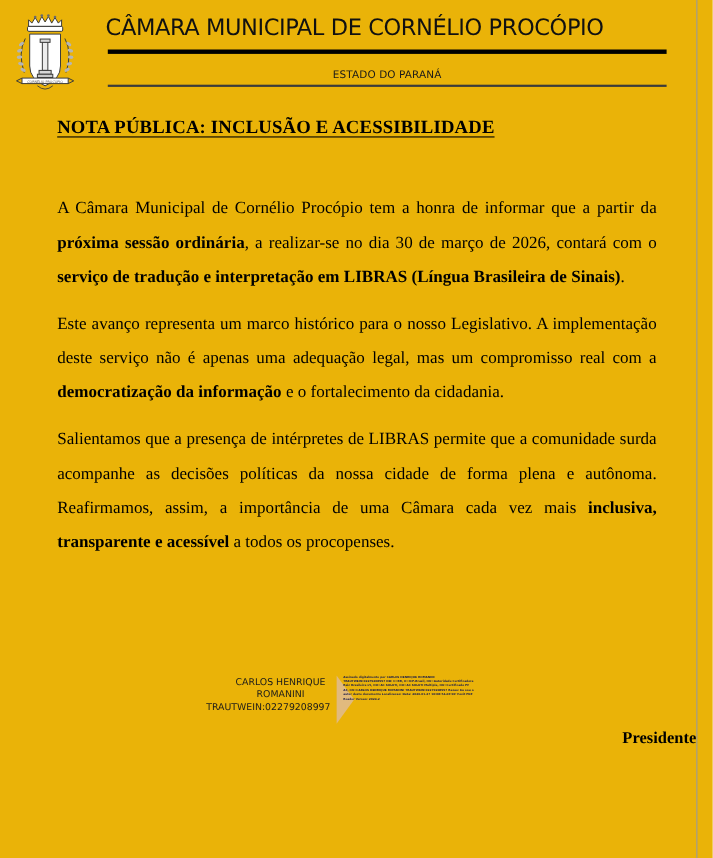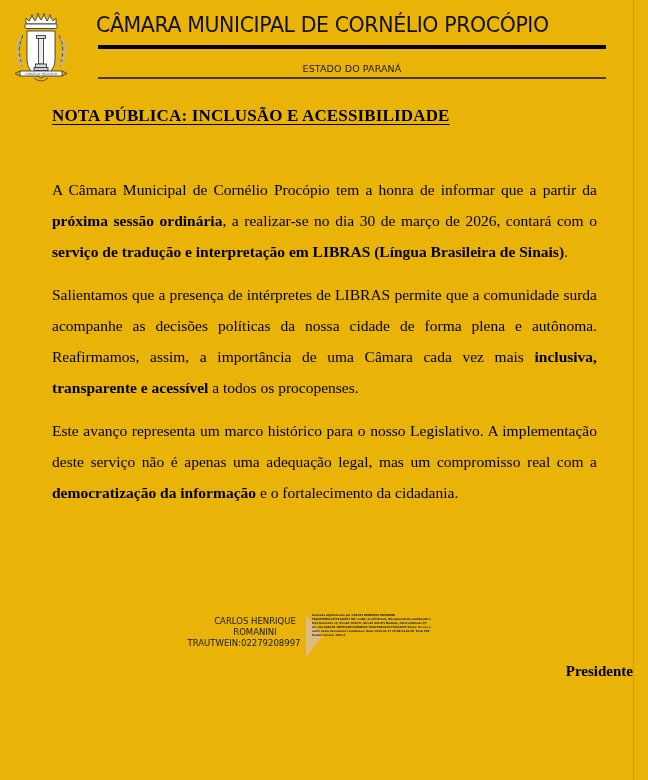--- a/index.html
+++ b/index.html
@@ -244,22 +244,22 @@
 
     <div class="rule-thin"></div>
   </div>
 
   <div class="doc-title">
     <span>NOTA PÚBLICA: INCLUSÃO E ACESSIBILIDADE</span>
   </div>
 
   <div class="body-text">
     <p class="para"><span>A Câmara Municipal de Cornélio Procópio tem a honra de informar que a partir da </span><b>próxima sessão ordinária</b><span>, a realizar-se no dia 30 de março de 2026, contará com o </span><b>serviço de tradução e interpretação em LIBRAS (Língua Brasileira de Sinais)</b><span>.</span></p>
+    <p class="para"><span>Este avanço representa um marco histórico para o nosso Legislativo. A implementação deste serviço não é apenas uma adequação legal, mas um compromisso real com a </span><b>democratização da informação</b><span> e o fortalecimento da cidadania.</span></p>
     <p class="para"><span>Salientamos que a presença de intérpretes de LIBRAS permite que a comunidade surda acompanhe as decisões políticas da nossa cidade de forma plena e autônoma. Reafirmamos, assim, a importância de uma Câmara cada vez mais </span><b>inclusiva, transparente e acessível</b><span> a todos os procopenses.</span></p>
-    <p class="para"><span>Este avanço representa um marco histórico para o nosso Legislativo. A implementação deste serviço não é apenas uma adequação legal, mas um compromisso real com a </span><b>democratização da informação</b><span> e o fortalecimento da cidadania.</span></p>
   </div>
 
   <div class="signature-block">
 
     <div class="digsig">
       <div class="digsig-watermark"></div>
       <div class="digsig-name">
         <div class="l1">CARLOS HENRIQUE</div>
         <div class="l2">ROMANINI</div>
         <div class="l3">TRAUTWEIN:02279208997</div>

